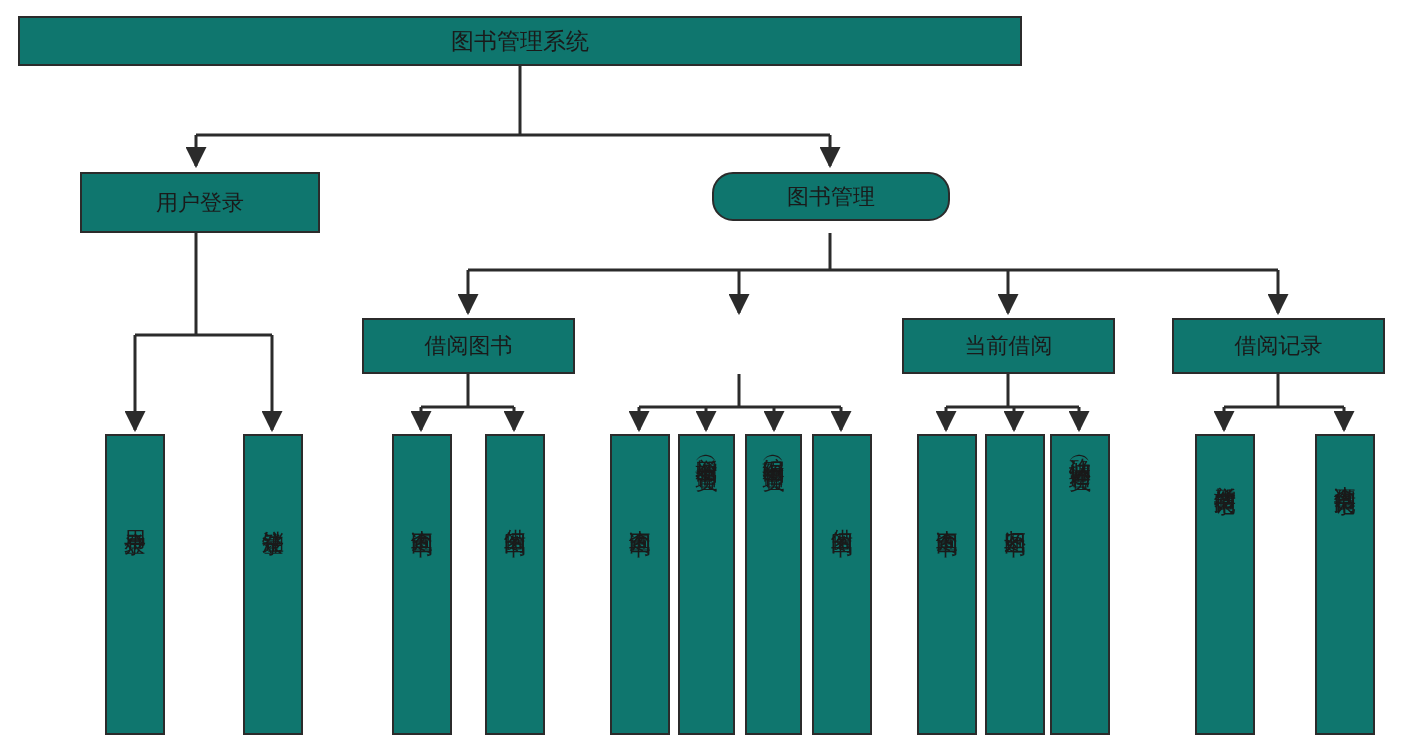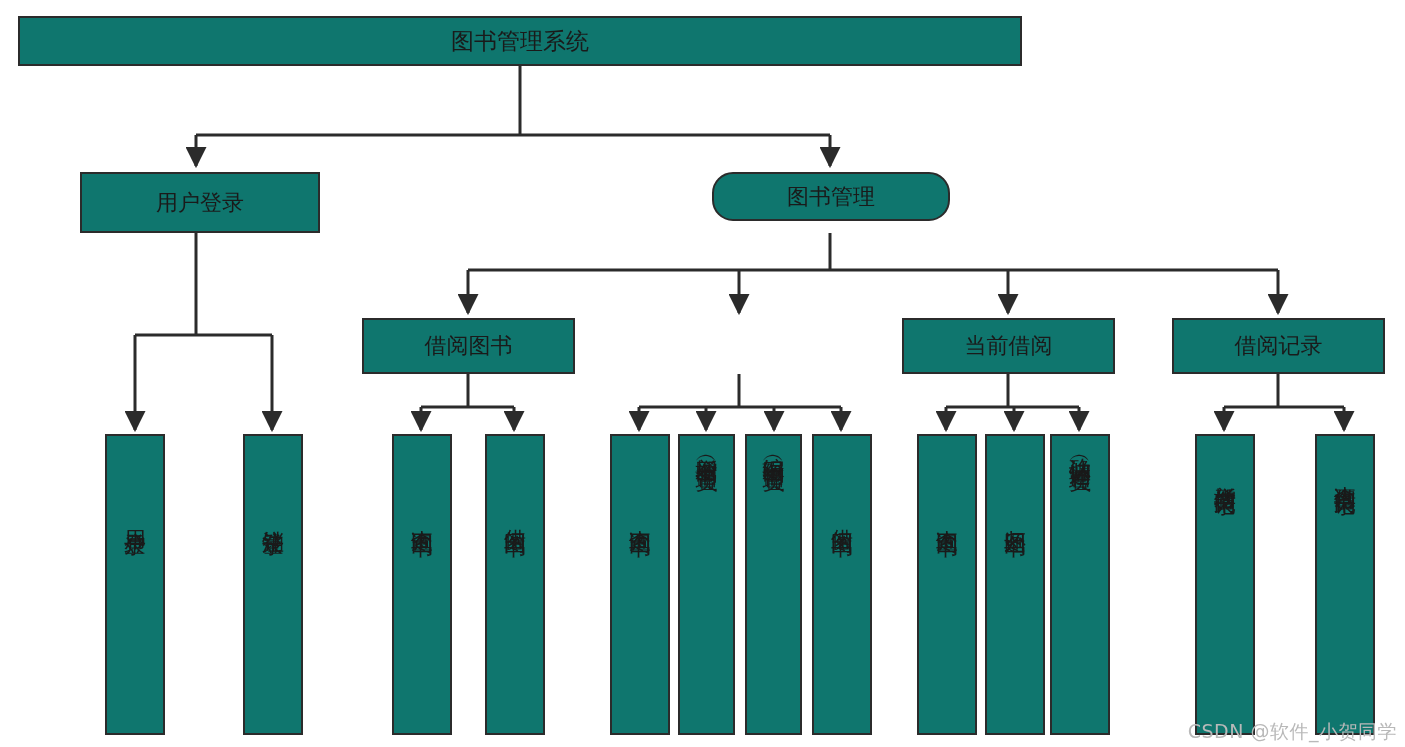--- a/index.html
+++ b/index.html
@@ -181,15 +181,14 @@
     <span class="vtext">确认归还（管理员）</span>
   </div>
 
   <div class="node node-leaf leaf-mid" style="left:1195px; top:434px; width:60px; height:301px;">
     <span class="vtext">新增借阅记录</span>
   </div>
   <div class="node node-leaf leaf-mid" style="left:1315px; top:434px; width:60px; height:301px;">
     <span class="vtext">查询借阅记录</span>
   </div>
 
-  <div id="watermark">CSDN @软件_小贺同学</div>
 
 </div>
 
 </body></html>

